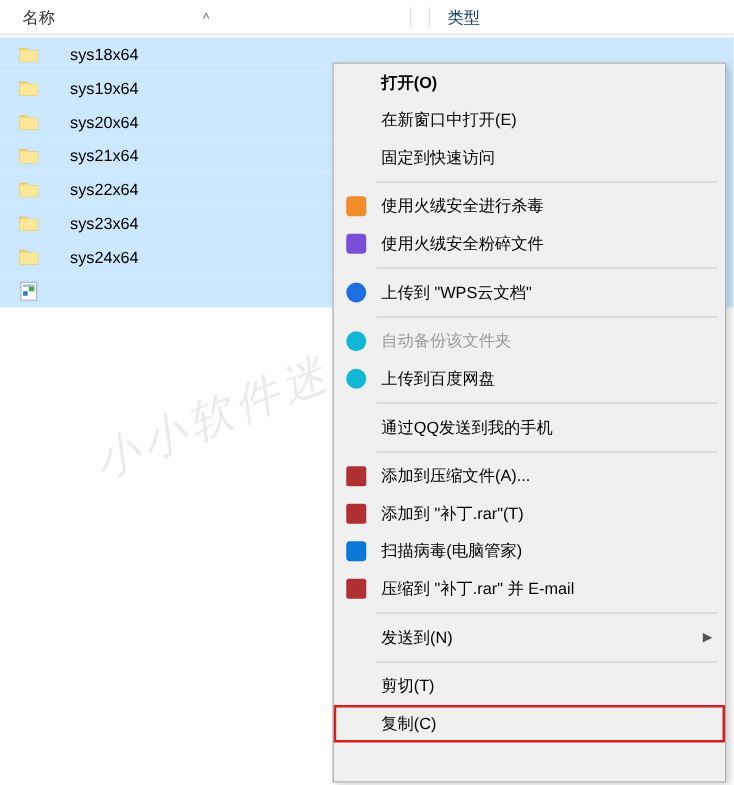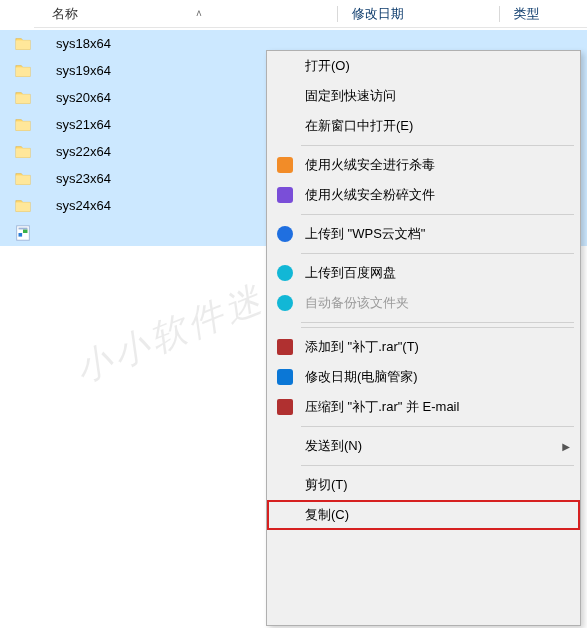--- a/index.html
+++ b/index.html
@@ -5,21 +5,20 @@
     * { margin: 0; padding: 0; box-sizing: border-box; }
     html, body { font-family: "Microsoft YaHei", "Segoe UI", sans-serif; font-size: 13px; background: #fff; }
     .explorer {
       width: 587px; height: 628px; position: relative; background: #fff;
       overflow: hidden;
     }
     .columns {
       display: flex; align-items: center; height: 28px;
       border-bottom: 1px solid #e5e5e5; padding: 0 0 0 18px;
       color: #333;
-      margin-left: 34px;
     }
     .col { display: flex; align-items: center; }
     .col-name { width: 310px; position: relative; }
     .col-date { width: 160px; color: #0b3a6b; }
     .col-type { width: 80px; color: #0b3a6b; font-family: Liberation Serif, serif; }
     .sort-arrow { margin-left: 118px; color: #666; font-size: 10px; }
     .col-sep { width: 1px; height: 16px; background: #d9d9d9; margin-right: 14px; }
     .file-list { padding-top: 2px; }
     .row {
       display: flex; align-items: center; height: 27px;
@@ -40,21 +39,21 @@
       position: absolute; left: 266px; top: 50px; width: 315px;
       background: #f0f0f0; border: 1px solid #b0b0b0;
       box-shadow: 3px 3px 6px rgba(0,0,0,0.18);
       font-size: 13px; color: #000;
       height: 576px;
     }
     .menu-item {
       height: 30px; display: flex; align-items: center;
       padding: 0 10px 0 38px; position: relative; white-space: nowrap;
     }
-    .menu-item.bold { font-weight: normal; }
+    .menu-item.bold { font-weight: bold; }
     .menu-item.disabled { color: #9b9b9b; }
     .menu-item .mi-icon {
       position: absolute; left: 8px; width: 20px; height: 20px;
       display: flex; align-items: center; justify-content: center;
     }
     .menu-item .submenu-arrow {
       position: absolute; right: 10px; font-size: 10px; color: #555;
     }
     .menu-sep {
       height: 1px; background: #d0d0d0; margin: 4px 6px 4px 34px;
@@ -82,23 +81,20 @@
 </head>
 <body>
 <div class="explorer">
 
   <div class="columns">
     <div class="col col-name">
       <span>名称</span>
       <span class="sort-arrow">˄</span>
     </div>
     <div class="col-sep"></div>
-    <div class="col col-date">
-      <span>修改日期</span>
-    </div>
     <div class="col-sep"></div>
     <div class="col col-type">
       <span>类型</span>
     </div>
   </div>
 
   <div class="file-list" id="file-list">
       <div class="row selected">
         <span class="icon">
           <svg class="folder-svg" viewBox="0 0 20 20">
@@ -175,25 +171,25 @@
     </div>
 
   <div class="watermark">小小软件迷</div>
   <div class="watermark wm2">www ··· .com</div>
 
   <div class="context-menu" id="context-menu">
       <div class="menu-item bold">
         <span>打开(O)</span>
       </div>
       <div class="menu-item">
+        <span>在新窗口中打开(E)</span>
+      </div>
+      <div class="menu-item">
         <span>固定到快速访问</span>
       </div>
-      <div class="menu-item">
-        <span>在新窗口中打开(E)</span>
-      </div>
       <div class="menu-sep"></div>
       <div class="menu-item">
         <span class="mi-icon">
           <span class="sq orange"></span>
         </span>
         <span>使用火绒安全进行杀毒</span>
       </div>
       <div class="menu-item">
         <span class="mi-icon">
           <span class="sq purple"></span>
@@ -201,45 +197,54 @@
         <span>使用火绒安全粉碎文件</span>
       </div>
       <div class="menu-sep"></div>
       <div class="menu-item">
         <span class="mi-icon">
           <span class="sq blue"></span>
         </span>
         <span>上传到 "WPS云文档"</span>
       </div>
       <div class="menu-sep"></div>
-      <div class="menu-item">
+      <div class="menu-item disabled">
         <span class="mi-icon">
           <span class="sq cyan"></span>
         </span>
+        <span>自动备份该文件夹</span>
+      </div>
+      <div class="menu-item">
+        <span class="mi-icon">
+          <span class="sq cyan"></span>
+        </span>
         <span>上传到百度网盘</span>
       </div>
-      <div class="menu-item disabled">
-        <span class="mi-icon">
-          <span class="sq cyan"></span>
-        </span>
-        <span>自动备份该文件夹</span>
-      </div>
-      <div class="menu-sep"></div>
+      <div class="menu-sep"></div>
+      <div class="menu-item">
+        <span>通过QQ发送到我的手机</span>
+      </div>
       <div class="menu-sep"></div>
       <div class="menu-item">
         <span class="mi-icon">
           <span class="sq redbook"></span>
         </span>
+        <span>添加到压缩文件(A)...</span>
+      </div>
+      <div class="menu-item">
+        <span class="mi-icon">
+          <span class="sq redbook"></span>
+        </span>
         <span>添加到 "补丁.rar"(T)</span>
       </div>
       <div class="menu-item">
         <span class="mi-icon">
           <span class="sq shield"></span>
         </span>
-        <span>修改日期(电脑管家)</span>
+        <span>扫描病毒(电脑管家)</span>
       </div>
       <div class="menu-item">
         <span class="mi-icon">
           <span class="sq redbook"></span>
         </span>
         <span>压缩到 "补丁.rar" 并 E-mail</span>
       </div>
       <div class="menu-sep"></div>
       <div class="menu-item">
         <span>发送到(N)</span>

